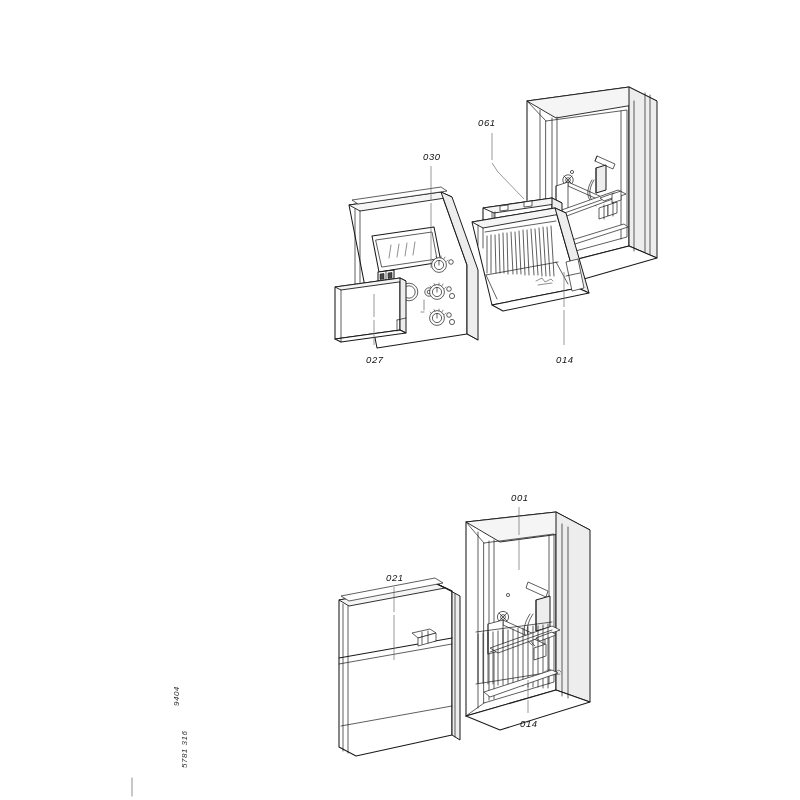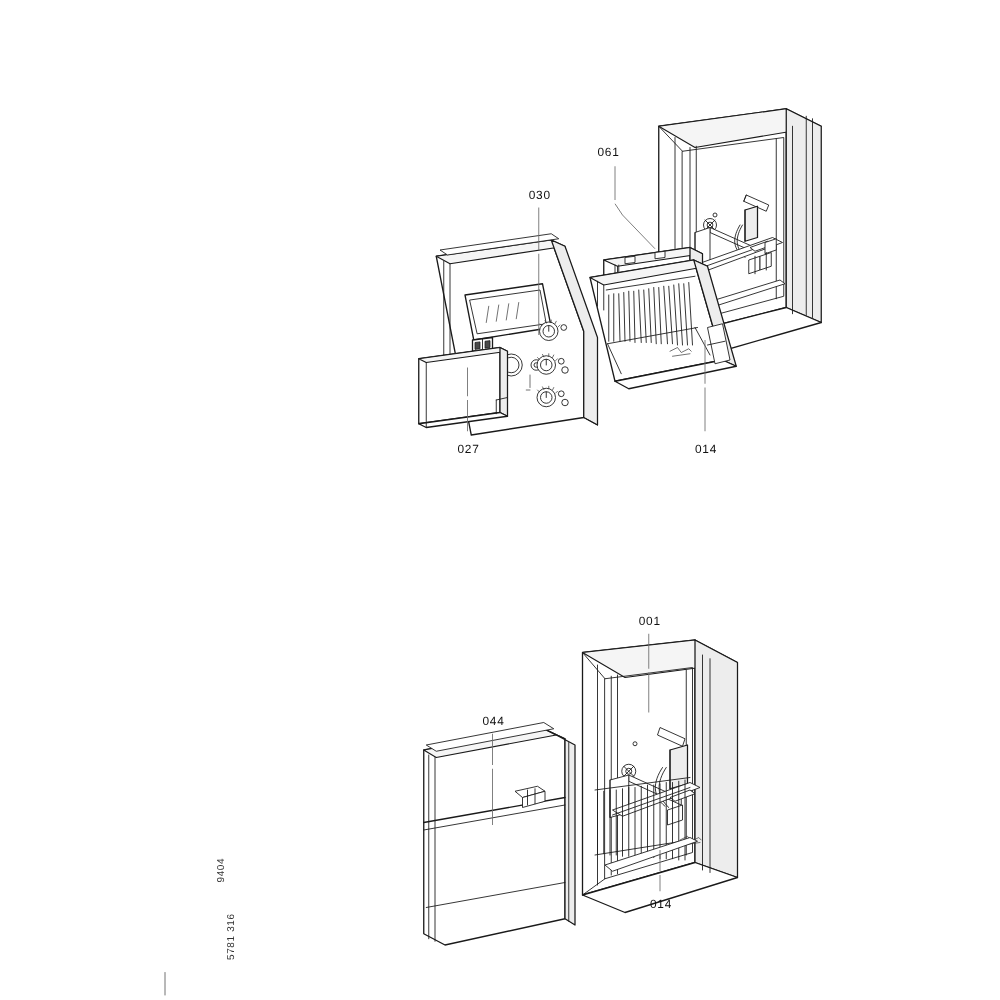--- a/index.html
+++ b/index.html
@@ -14,20 +14,21 @@
     position: relative;
     overflow: hidden;
     font-family: "Liberation Sans", sans-serif;
     color: #1a1a1a;
   }
   #sheet {
     position: absolute;
     inset: 0;
     width: 800px;
     height: 656px;
+    font-style: italic;
   }
   svg.diagram {
     position: absolute;
     left: 0;
     top: 0;
     width: 800px;
     height: 800px;
     display: block;
   }
   .callout-label {
@@ -409,21 +410,21 @@
   <div class="callout-label" style="left:478px; top:117px;">061</div>
 
   <div class="callout-label" style="left:423px; top:151px;text-align:right;">030</div>
 
   <div class="callout-label" style="left:366px; top:354px;">027</div>
 
   <div class="callout-label" style="left:556px; top:354px;">014</div>
 
   <div class="callout-label" style="left:511px; top:492px;">001</div>
 
-  <div class="callout-label" style="left:386px; top:572px;">044</div>
+  <div class="callout-label" style="left:386px; top:572px;">021</div>
 
   <div class="callout-label" style="left:520px; top:718px;">014</div>
 
   <div class="margin-code" style="left:172px; top:706px;">9404</div>
 
   <div class="margin-code" style="left:180px; top:768px;">5781 316</div>
 
 </div>
 
 </body></html>

